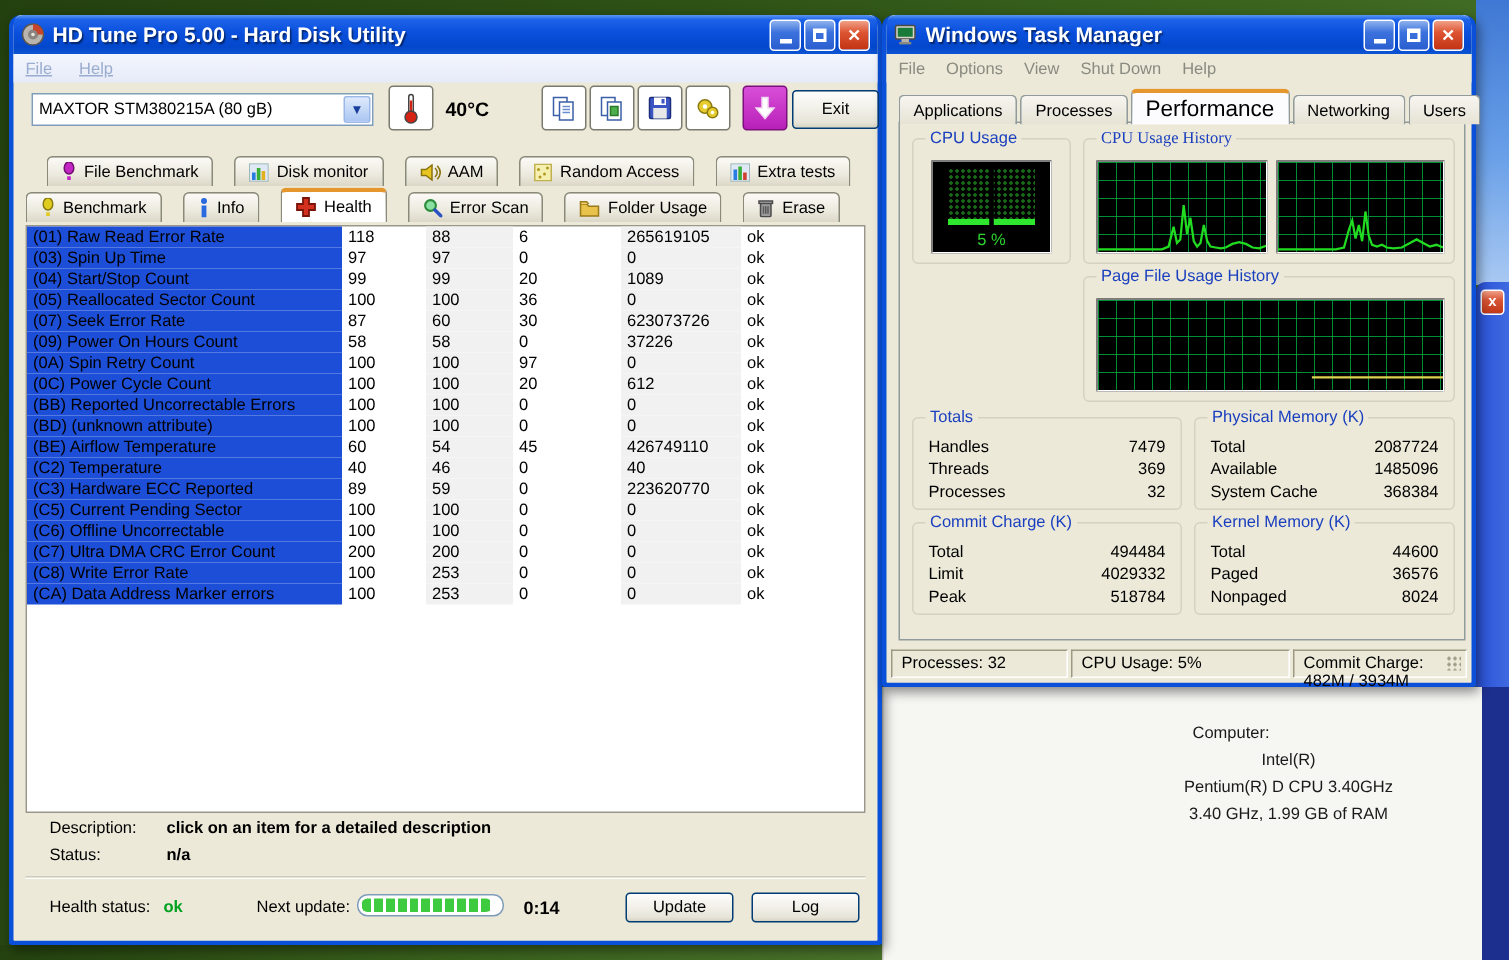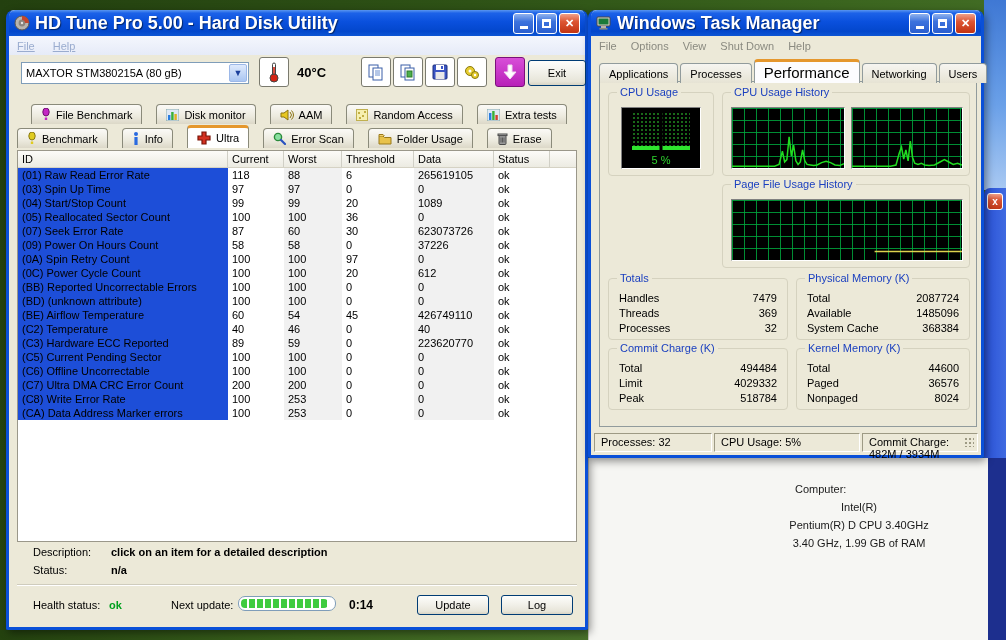--- a/index.html
+++ b/index.html
@@ -17,21 +17,21 @@
     display:flex; align-items:center; justify-content:center; }
   .navy-strip { position:absolute; right:0; top:458px; width:18px; height:182px; background:#1d2f8e; }
   .grass-strip { position:absolute; left:0; bottom:0; width:988px; height:10px;
     background:linear-gradient(90deg,#24420f,#39601c 30%,#4a732b 60%,#3c6420); }
 
   
   .xp-window { position:absolute; border:3px solid #0a50d8; border-top:none; border-radius:8px 8px 2px 2px;
     background:#ece9d8; box-shadow:2px 3px 8px rgba(0,0,0,.45); }
   .titlebar { height:26px; border-radius:6px 6px 0 0; display:flex; align-items:center; padding:0 5px;
     background:linear-gradient(180deg,#5a96f0 0%,#1c62e8 12%,#0a50dd 45%,#0347cc 82%,#0d55d4 100%); }
-  .titlebar .title { color:#fff; font-weight:bold; font-size:18px; margin-left:5px; flex:1;
+  .titlebar .title { color:#fff; font-weight:bold; font-size:14px; margin-left:5px; flex:1;
     text-shadow:1px 1px 1px rgba(0,0,0,.5); white-space:nowrap; overflow:hidden; }
   .win-btns { display:flex; gap:2px; }
   .win-btn { width:21px; height:21px; border:1px solid #fff; border-radius:3px; color:#fff; font-weight:bold;
     display:flex; align-items:center; justify-content:center; font-size:11px;
     background:linear-gradient(180deg,#8fb2ee 0%,#3c72dd 40%,#2a5ecf 100%); }
   .win-btn.close { background:linear-gradient(180deg,#f0a088 0%,#dd5533 40%,#c23312 100%); }
   .glyph-min { width:8px; height:3px; background:#fff; margin-top:9px; }
   .glyph-max { width:9px; height:9px; border:2px solid #fff; border-top-width:3px; }
   .menubar { height:19px; display:flex; align-items:center; gap:18px; padding:0 8px; }
   .hd-menubar { background:linear-gradient(180deg,#f4f6fd,#e6ebf8); color:#9aaccf; }
@@ -264,21 +264,21 @@
       <svg width="8" height="13" viewBox="0 0 8 13">
           <circle cx="4" cy="2" r="2" fill="#2a6ae0"></circle>
           <rect x="2.4" y="5" width="3.2" height="8" fill="#2a6ae0"></rect>
         </svg>
       <span>Info</span>
     </div>
     <div class="hd-tab active">
       <svg width="14" height="14" viewBox="0 0 14 14">
           <path d="M5 1h4v4h4v4H9v4H5V9H1V5h4z" fill="#d43020" stroke="#7a1408" stroke-width="1.2"></path>
         </svg>
-      <span>Ultra</span>
+      <span>Health</span>
     </div>
     <div class="hd-tab">
       <svg width="13" height="13" viewBox="0 0 13 13">
           <circle cx="5" cy="5" r="3.6" fill="#8ae0a0" stroke="#2a8a3a" stroke-width="1.4"></circle>
           <path d="M8 8l4 4" stroke="#2a52c0" stroke-width="2.2" stroke-linecap="round"></path>
         </svg>
       <span>Error Scan</span>
     </div>
     <div class="hd-tab">
       <svg width="14" height="12" viewBox="0 0 14 12">
@@ -291,28 +291,20 @@
       <svg width="11" height="13" viewBox="0 0 11 13">
           <rect x="2" y="3.5" width="7" height="9" rx="1" fill="#9a9a9a" stroke="#4a4a4a"></rect>
           <rect x="1" y="2" width="9" height="1.6" fill="#b8b8b8" stroke="#4a4a4a"></rect>
           <path d="M4 5.5v5M5.5 5.5v5M7 5.5v5" stroke="#5a5a5a"></path>
         </svg>
       <span>Erase</span>
     </div>
   </div>
 
   <div class="hd-panel">
-    <div class="hd-header">
-      <span class="cw0">ID</span>
-      <span class="cw1">Current</span>
-      <span class="cw2">Worst</span>
-      <span class="cw3">Threshold</span>
-      <span class="cw4">Data</span>
-      <span class="cw5">Status</span>
-    </div>
     <div id="hd-table-body">
         <div class="hd-row">
           <span class="cw0">(01) Raw Read Error Rate</span>
           <span class="cw1">118</span>
           <span class="cw2">88</span>
           <span class="cw3">6</span>
           <span class="cw4">265619105</span>
           <span class="cw5">ok</span>
         </div>
         <div class="hd-row">
@@ -514,21 +506,21 @@
         <div class="led-cols">
             <div class="led-gap"></div>
             <div class="led-bar">
               <div class="led-gap"></div>
             </div>
           </div>
         <div class="led-text">5 %</div>
       </div>
     </div>
 
-    <div class="groupbox" style="left:122px; top:10px; width:248px; height:84px;">
+    <div class="groupbox" style="left:122px; top:10px; width:248px; height:84px;font-family:Liberation Serif, serif;">
       <span class="gb-label">CPU Usage History</span>
       <div class="graph" style="left:8px; top:14px; width:114px; height:62px;">
           <svg viewBox="0 0 100 100" preserveAspectRatio="none">
             <polyline points="0,97 30,97 38,97 42,94 45,72 47,90 49,86 51,48 53,80 55,62 57,88 59,94 61,90 63,70 65,88 67,94 70,95 73,96 76,95 80,91 84,89 88,91 92,95 96,96 100,93" fill="none" stroke="#21dc21" stroke-width="1.5" vector-effect="non-scaling-stroke"></polyline>
           </svg>
         </div>
       <div class="graph" style="left:128px; top:14px; width:112px; height:62px;">
           <svg viewBox="0 0 100 100" preserveAspectRatio="none">
             <polyline points="0,97 35,97 40,95 43,75 45,65 47,85 49,70 51,88 53,55 55,82 57,92 60,94 63,92 66,95 70,96 75,95 80,90 84,86 88,90 92,94 96,92 100,95" fill="none" stroke="#21dc21" stroke-width="1.5" vector-effect="non-scaling-stroke"></polyline>
           </svg>

